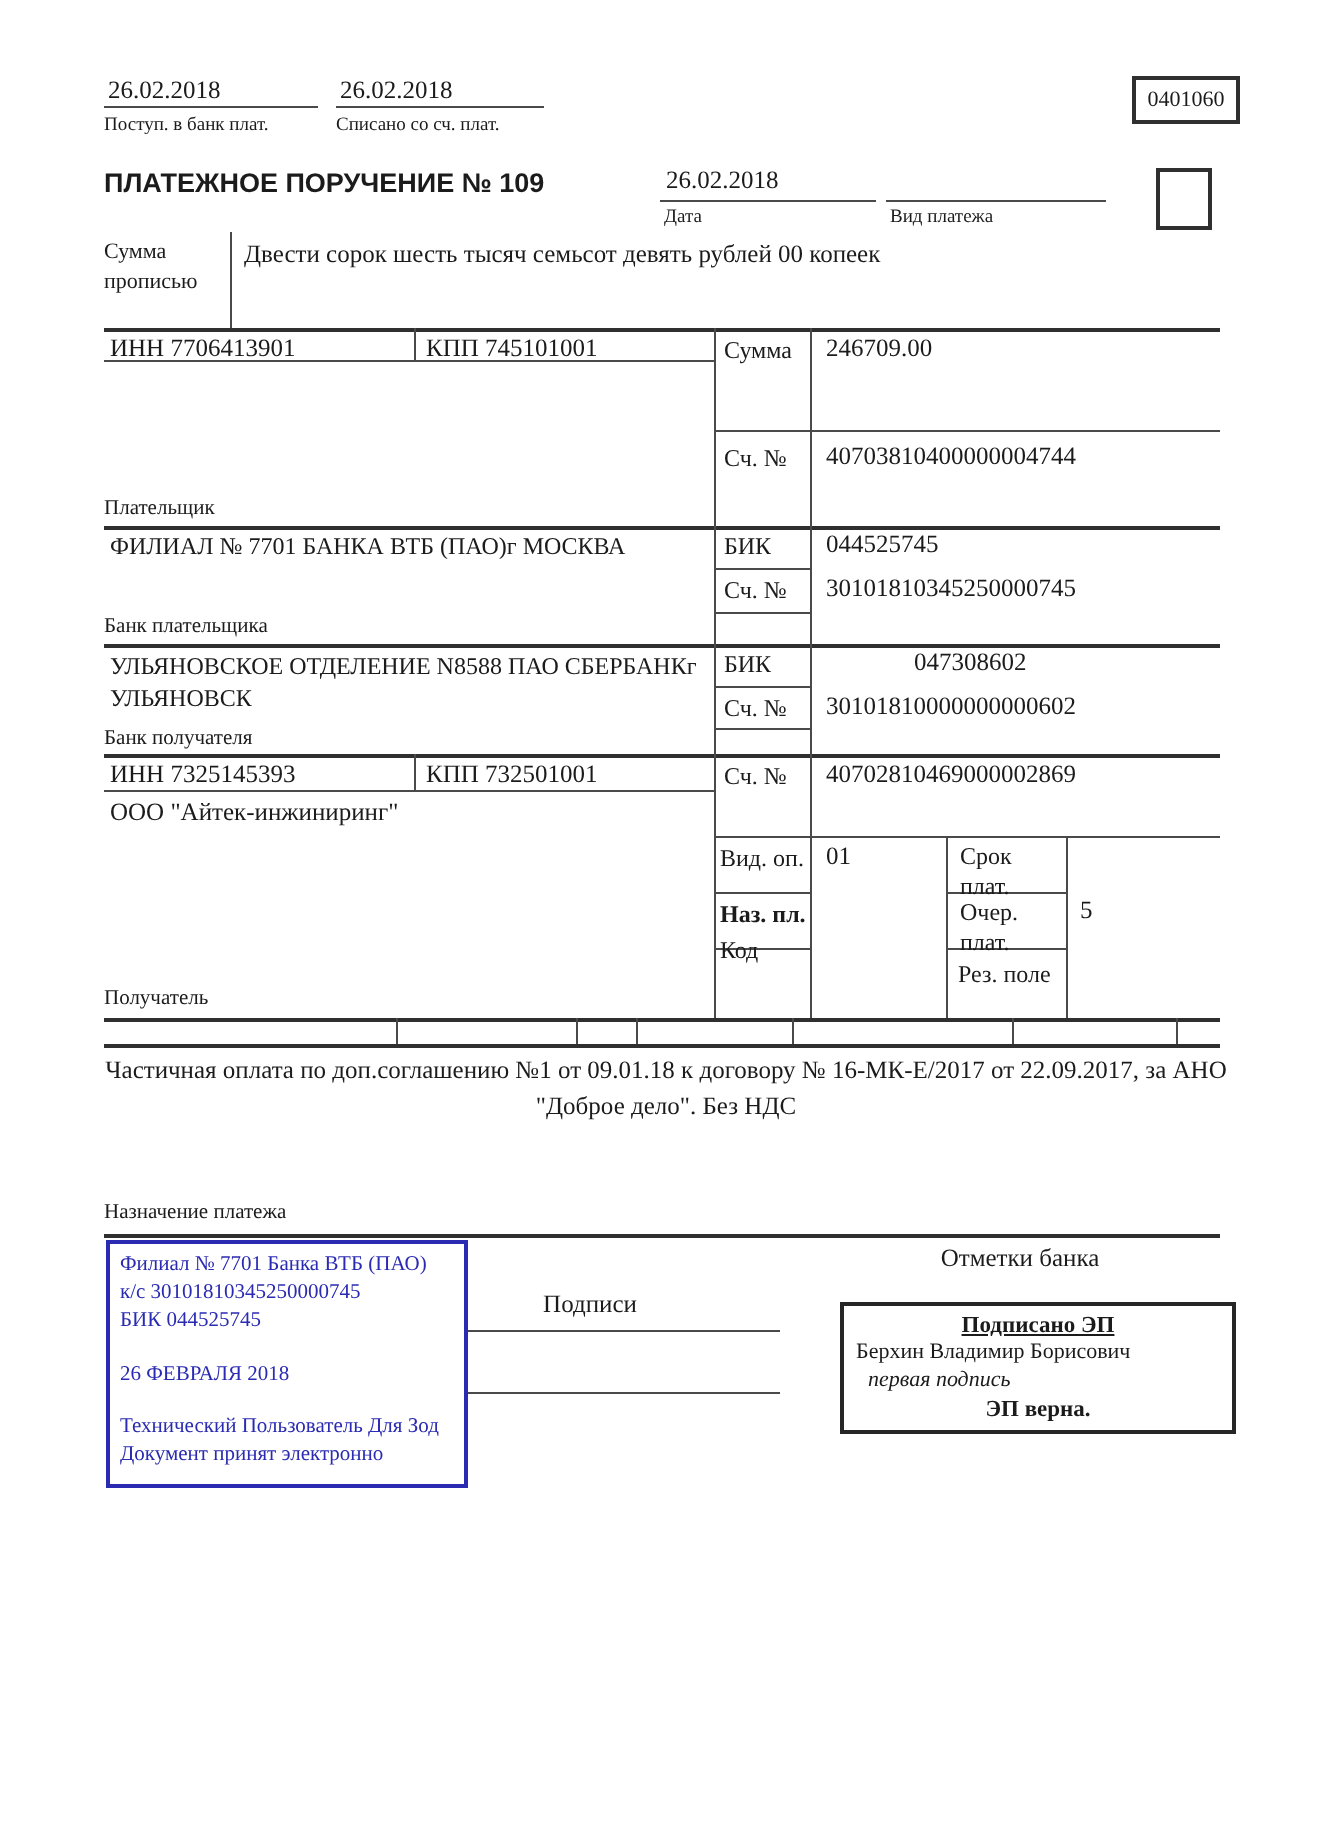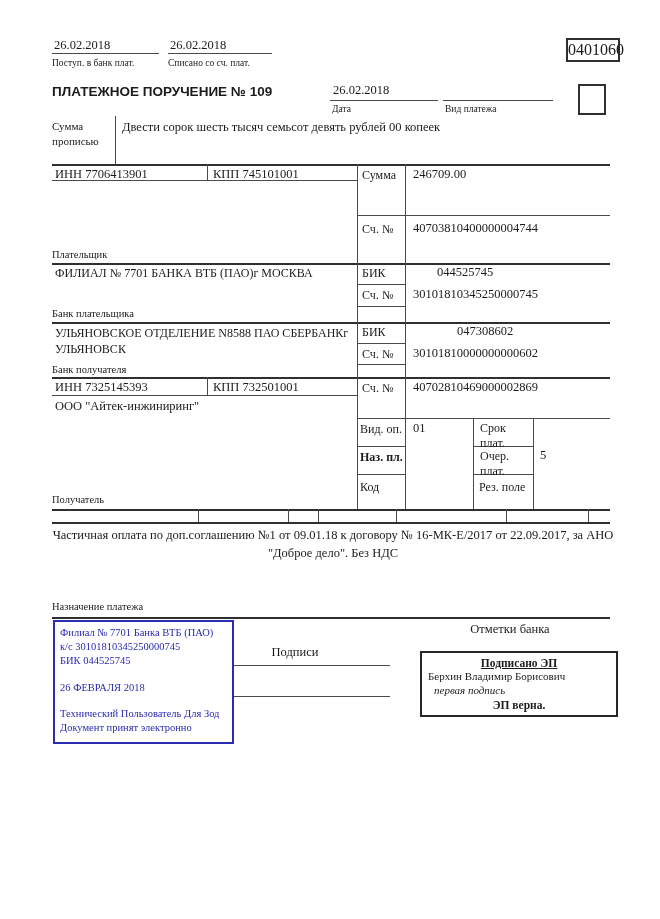--- a/index.html
+++ b/index.html
@@ -40,21 +40,21 @@
 
   <div class="t main nw" style="left:54px; top:38px;">26.02.2018</div>
   <div class="hl" style="left:52px; top:53px; width:107px;"></div>
   <div class="t small nw" style="left:52px; top:58px;font-family:Liberation Serif, serif;">Поступ. в банк плат.</div>
 
   <div class="t main nw" style="left:170px; top:38px;">26.02.2018</div>
   <div class="hl" style="left:168px; top:53px; width:104px;"></div>
   <div class="t small nw" style="left:168px; top:58px;">Списано со сч. плат.</div>
 
   <div class="box" style="left:566px; top:38px; width:50px; height:20px;">
-    <div class="ctr" style="font-size:16px; line-height:20px;">0401060</div>
+    <div class="ctr" style="font-size:11px; line-height:20px;">0401060</div>
   </div>
 
   <div class="t title nw" style="left:52px; top:84px;">ПЛАТЕЖНОЕ ПОРУЧЕНИЕ № 109</div>
 
   <div class="t main nw" style="left:333px; top:83px;">26.02.2018</div>
   <div class="hl" style="left:330px; top:100px; width:108px;"></div>
   <div class="t small nw" style="left:332px; top:104px;">Дата</div>
 
   <div class="hl" style="left:443px; top:100px; width:110px;"></div>
   <div class="t small nw" style="left:445px; top:104px;">Вид платежа</div>
@@ -103,21 +103,21 @@
   <div class="t main nw" style="left:213px; top:167px;">КПП 745101001</div>
   <div class="t mainS nw" style="left:362px; top:168px;">Сумма</div>
   <div class="t main nw" style="left:413px; top:167px;">246709.00</div>
 
   <div class="t mainS nw" style="left:362px; top:222px;">Сч. №</div>
   <div class="t main nw" style="left:413px; top:221px;">40703810400000004744</div>
   <div class="t" style="left:52px; top:249px; font-size:10.5px;">Плательщик</div>
 
   <div class="t mainS nw" style="left:55px; top:266px;">ФИЛИАЛ № 7701 БАНКА ВТБ (ПАО)г МОСКВА</div>
   <div class="t mainS nw" style="left:362px; top:266px;">БИК</div>
-  <div class="t main nw" style="left:413px; top:265px;margin-left:24px;">044525745</div>
+  <div class="t main nw" style="left:413px; top:265px;">044525745</div>
   <div class="t mainS nw" style="left:362px; top:288px;">Сч. №</div>
   <div class="t main nw" style="left:413px; top:287px;">30101810345250000745</div>
   <div class="t" style="left:52px; top:308px; font-size:10.5px;">Банк плательщика</div>
 
   <div class="t mainS" style="left:55px; top:325px; width:300px; line-height:1.35;">УЛЬЯНОВСКОЕ ОТДЕЛЕНИЕ N8588 ПАО СБЕРБАНКг УЛЬЯНОВСК</div>
   <div class="t mainS nw" style="left:362px; top:325px;">БИК</div>
   <div class="t main nw" style="left:413px; top:324px;margin-left:44px;">047308602</div>
   <div class="t mainS nw" style="left:362px; top:347px;">Сч. №</div>
   <div class="t main nw" style="left:413px; top:346px;">30101810000000000602</div>
   <div class="t" style="left:52px; top:364px; font-size:10.5px;">Банк получателя</div>
@@ -128,21 +128,21 @@
   <div class="t main nw" style="left:413px; top:380px;">40702810469000002869</div>
   <div class="t main nw" style="left:55px; top:399px;">ООО "Айтек-инжиниринг"</div>
   <div class="t" style="left:52px; top:494px; font-size:10.5px;">Получатель</div>
 
   <div class="t mainS nw" style="left:360px; top:422px;">Вид. оп.</div>
   <div class="t main nw" style="left:413px; top:421px;">01</div>
   <div class="t mainS" style="left:480px; top:421px; width:50px;">Срок плат.</div>
   <div class="t mainS nw" style="left:360px; top:450px;font-weight:bold;">Наз. пл.</div>
   <div class="t mainS" style="left:480px; top:449px; width:50px;">Очер. плат.</div>
   <div class="t main nw" style="left:540px; top:448px;">5</div>
-  <div class="t mainS nw" style="left:360px; top:480px;">Код</div>
+  <div class="t mainS nw" style="left:360px; top:468px;">Код</div>
   <div class="t mainS nw" style="left:479px; top:480px;">Рез. поле</div>
 
   <div class="t main" style="left:52px; top:527px; width:562px; line-height:1.4;text-align:center;">Частичная оплата по доп.соглашению №1 от 09.01.18 к договору № 16-МК-Е/2017 от 22.09.2017, за АНО "Доброе дело". Без НДС</div>
   <div class="t" style="left:52px; top:601px; font-size:10.5px;">Назначение платежа</div>
 
   <div class="t main ctr" style="left:240px; top:622px; width:110px;margin-top:23px;">Подписи</div>
   <div class="t main ctr" style="left:415px; top:622px; width:190px;">Отметки банка</div>
 
   <div class="hl" style="left:232px; top:665px; width:158px;"></div>
   <div class="hl" style="left:232px; top:696px; width:158px;"></div>

